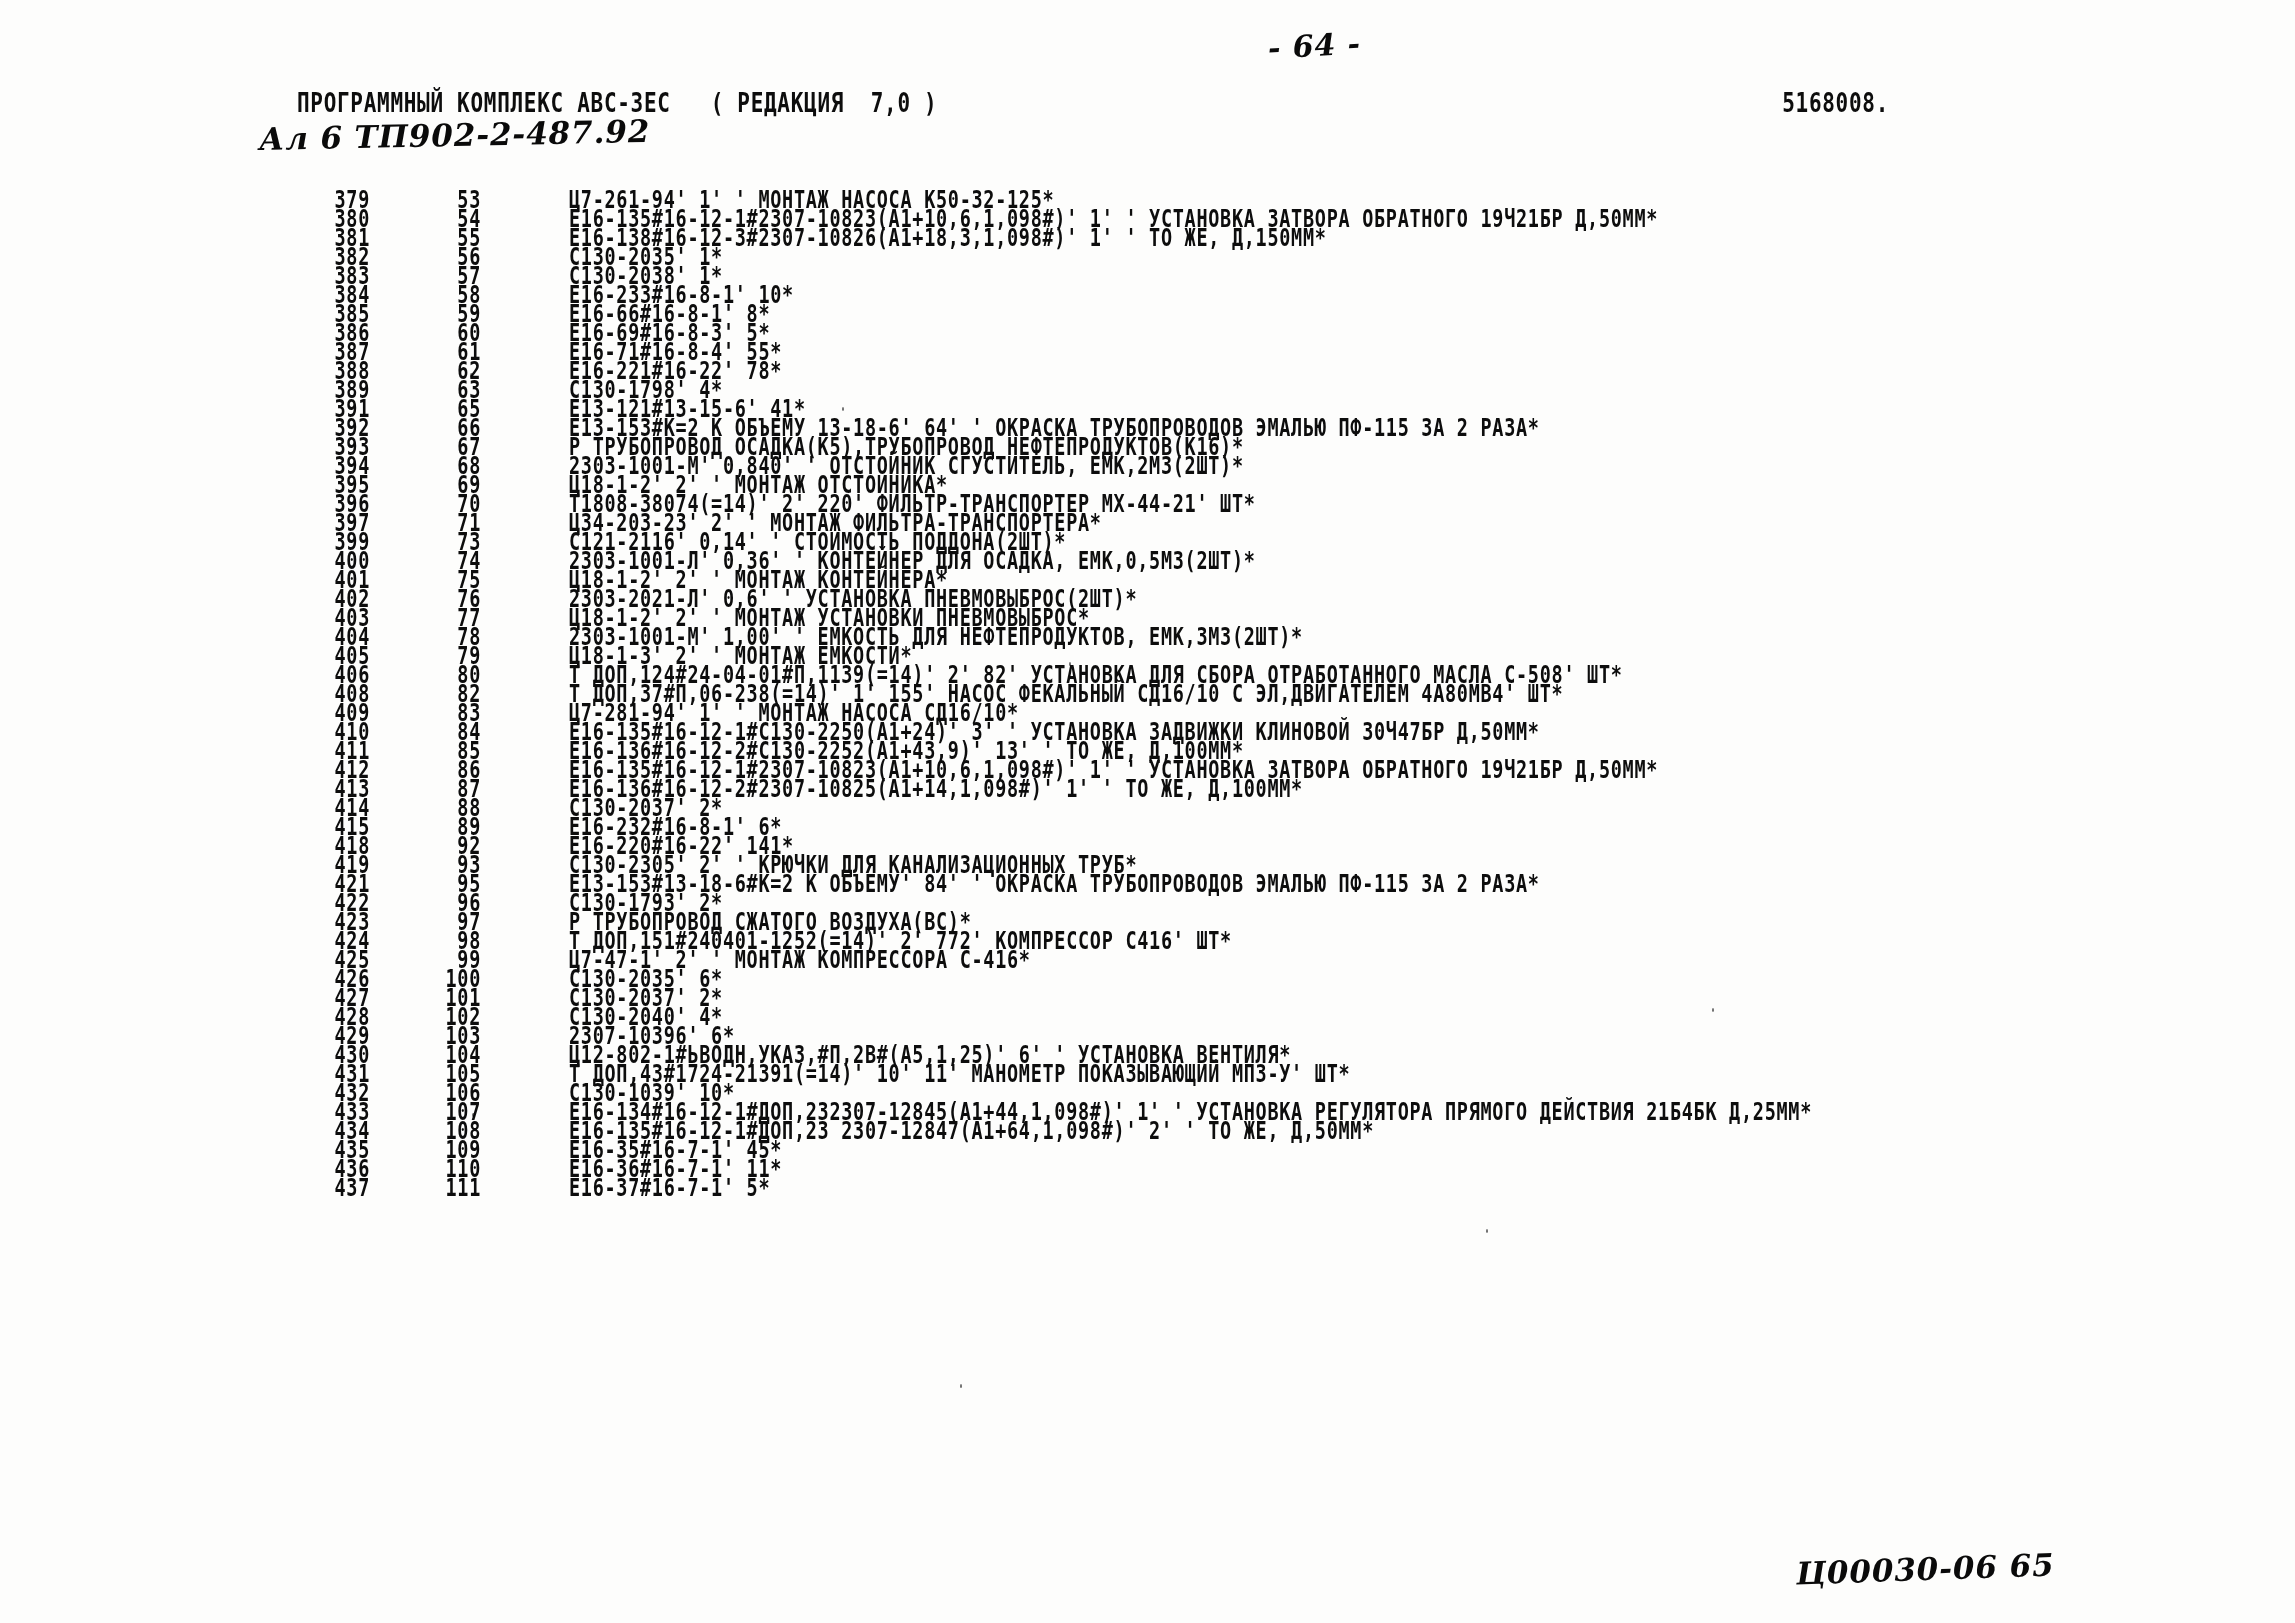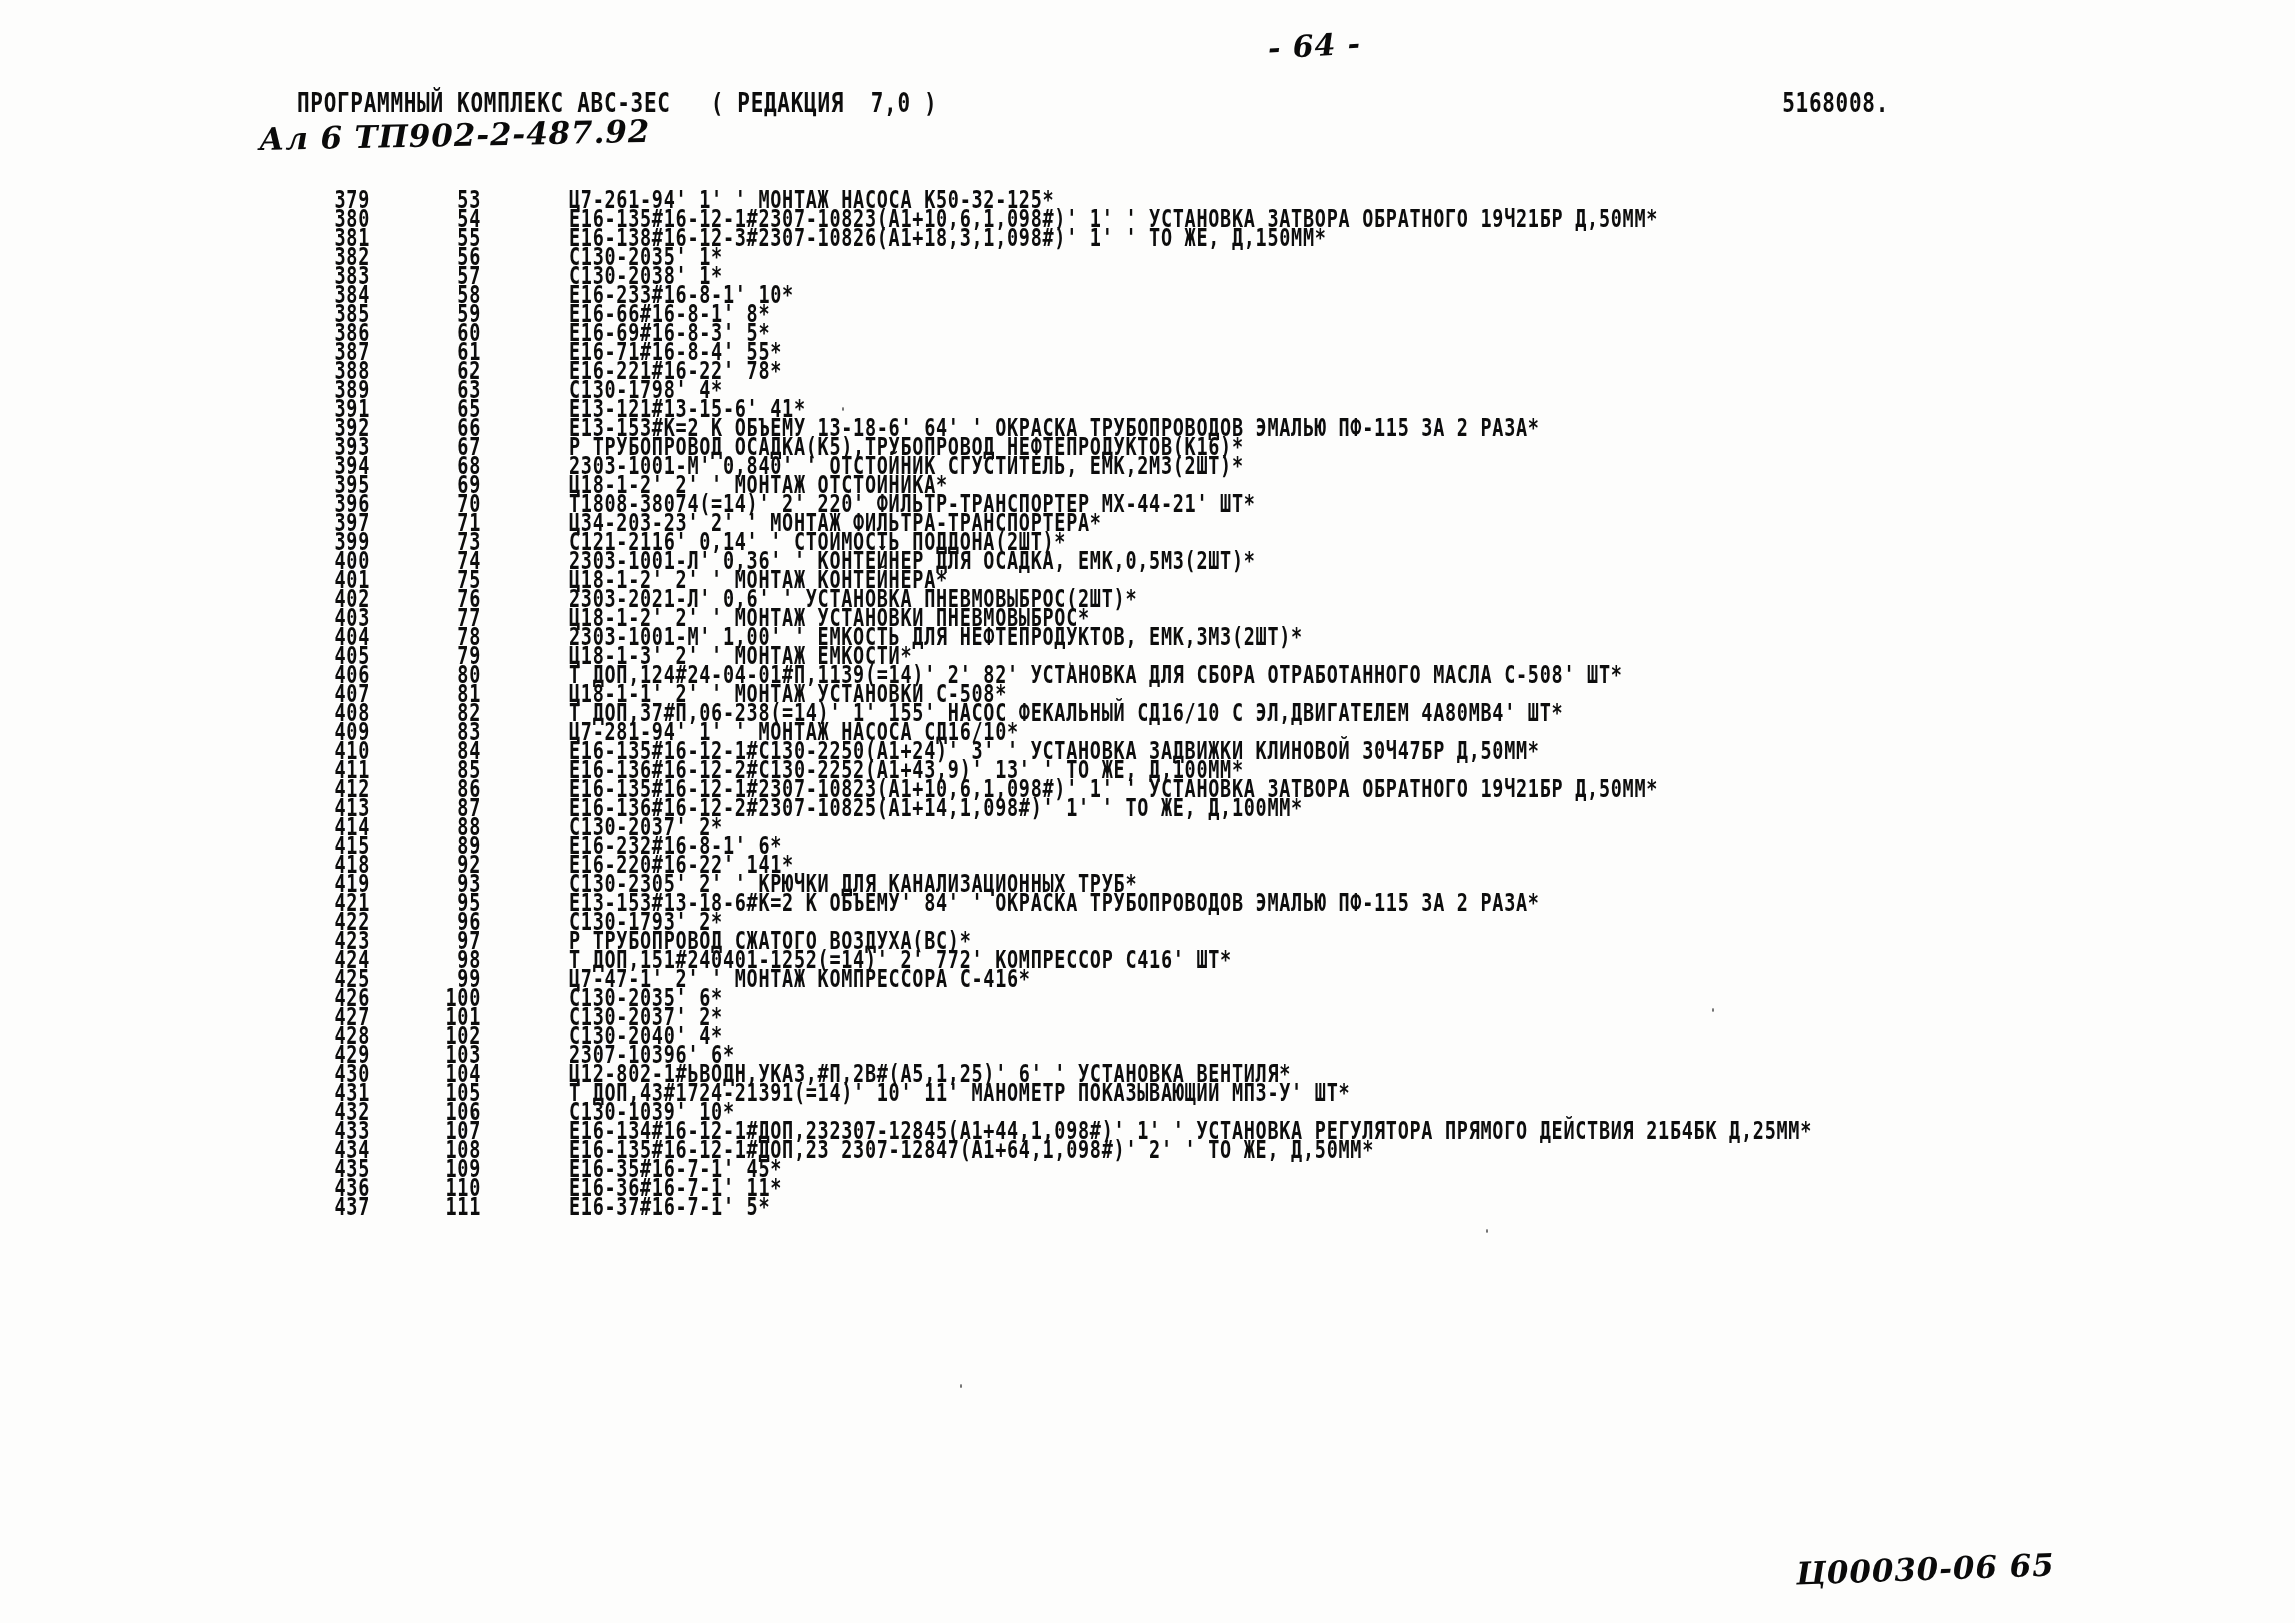--- a/index.html
+++ b/index.html
@@ -284,25 +284,20 @@
         <span class="col-seq printed">405</span>
         <span class="col-num printed">79</span>
         <span class="col-body printed">Ц18-1-3' 2' ' МОНТАЖ ЕМКОСТИ*</span>
       </div>
       <div class="row">
         <span class="col-seq printed">406</span>
         <span class="col-num printed">80</span>
         <span class="col-body printed">Т ДОП,124#24-04-01#П,1139(=14)' 2' 82' УСТАНОВКА ДЛЯ СБОРА ОТРАБОТАННОГО МАСЛА С-508' ШТ*</span>
       </div>
       <div class="row">
-        <span class="col-seq printed">407</span>
-        <span class="col-num printed">81</span>
-        <span class="col-body printed">Ц18-1-1' 2' ' МОНТАЖ УСТАНОВКИ С-508*</span>
-      </div>
-      <div class="row">
         <span class="col-seq printed">408</span>
         <span class="col-num printed">82</span>
         <span class="col-body printed">Т ДОП,37#П,06-238(=14)' 1' 155' НАСОС ФЕКАЛЬНЫЙ СД16/10 С ЭЛ,ДВИГАТЕЛЕМ 4А80МВ4' ШТ*</span>
       </div>
       <div class="row">
         <span class="col-seq printed">409</span>
         <span class="col-num printed">83</span>
         <span class="col-body printed">Ц7-281-94' 1' ' МОНТАЖ НАСОСА СД16/10*</span>
       </div>
       <div class="row">

